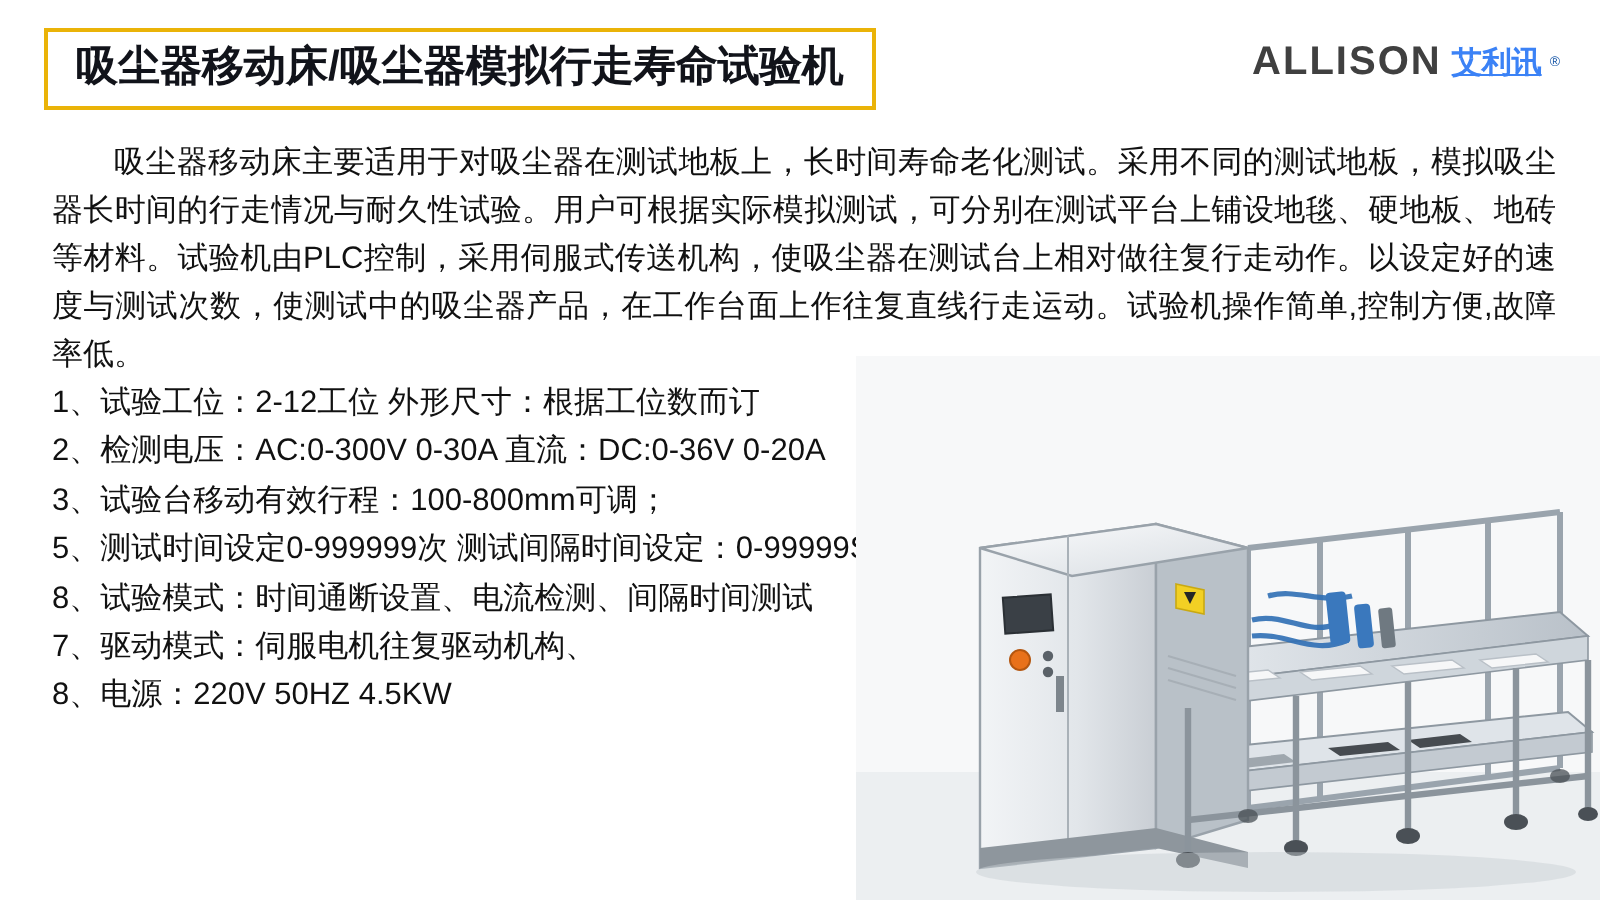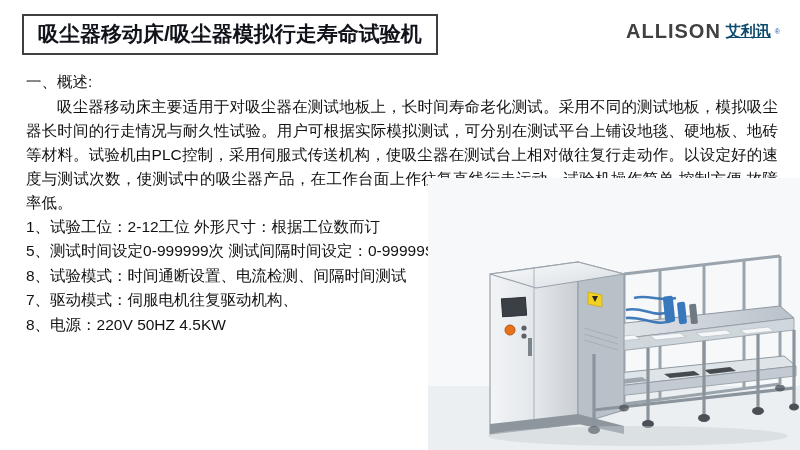--- a/index.html
+++ b/index.html
@@ -27,21 +27,21 @@
     position: absolute;
     top: 14px;
     left: 22px;
     right: 14px;
     height: 44px;
   }
   .title-box {
     position: absolute;
     left: 0;
     top: 0;
-    border: 2px solid #404040;
+    border: 2px solid #eab308;
     padding: 5px 14px 6px 14px;
     box-sizing: border-box;
   }
   .title-text {
     font-size: 21px;
     line-height: 26px;
     font-weight: bold;
     color: #11131a;
     white-space: nowrap;
     letter-spacing: 0px;
@@ -57,21 +57,21 @@
   .logo-main {
     font-size: 20px;
     font-weight: bold;
     color: #404040;
     letter-spacing: 1px;
     font-family: "Liberation Sans", "DejaVu Sans", sans-serif;
   }
   .logo-cn {
     font-size: 15px;
     font-weight: bold;
-    color: #0c4a6e;
+    color: #3b82f6;
     letter-spacing: 0px;
     margin-left: 2px;
     text-decoration: underline;
   }
   .logo-tm {
     font-size: 7px;
     color: #1757a8;
     vertical-align: super;
     margin-left: 1px;
   }
@@ -132,24 +132,25 @@
       <div class="title-text">吸尘器移动床/吸尘器模拟行走寿命试验机</div>
     </div>
     <div class="logo">
       <span class="logo-main">ALLISON</span>
       <span class="logo-cn">艾利讯</span>
       <span class="logo-tm">®</span>
     </div>
   </div>
 
   <div class="content">
-    <div class="sec-head">一、概述:</div>
     <p class="para">吸尘器移动床主要适用于对吸尘器在测试地板上，长时间寿命老化测试。采用不同的测试地板，模拟吸尘器长时间的行走情况与耐久性试验。用户可根据实际模拟测试，可分别在测试平台上铺设地毯、硬地板、地砖等材料。试验机由PLC控制，采用伺服式传送机构，使吸尘器在测试台上相对做往复行走动作。以设定好的速度与测试次数，使测试中的吸尘器产品，在工作台面上作往复直线行走运动。试验机操作简单,控制方便,故障率低。</p>
     <ul class="spec-list">
       <li>1、试验工位：2-12工位  外形尺寸：根据工位数而订</li>
+      <li>2、检测电压：AC:0-300V  0-30A     直流：DC:0-36V  0-20A</li>
+      <li>3、试验台移动有效行程：100-800mm可调；</li>
       <li>5、测试时间设定0-999999次      测试间隔时间设定：0-99999S</li>
       <li>8、试验模式：时间通断设置、电流检测、间隔时间测试</li>
       <li>7、驱动模式：伺服电机往复驱动机构、</li>
       <li>8、电源：220V  50HZ  4.5KW</li>
     </ul>
   </div>
 
   <div class="photo">
     <svg width="372" height="272" viewBox="0 0 372 272" xmlns="http://www.w3.org/2000/svg">
       <defs>

